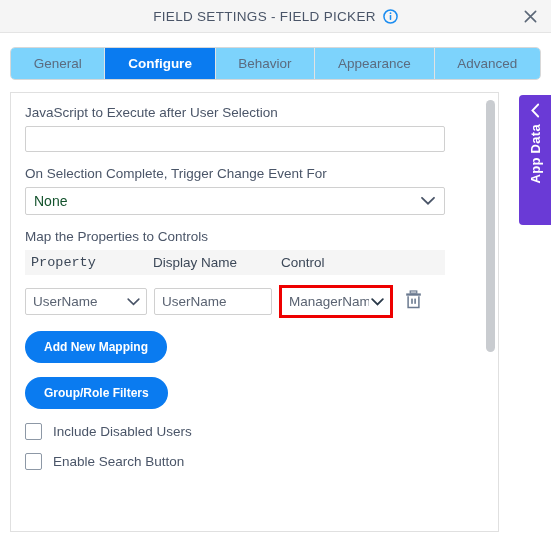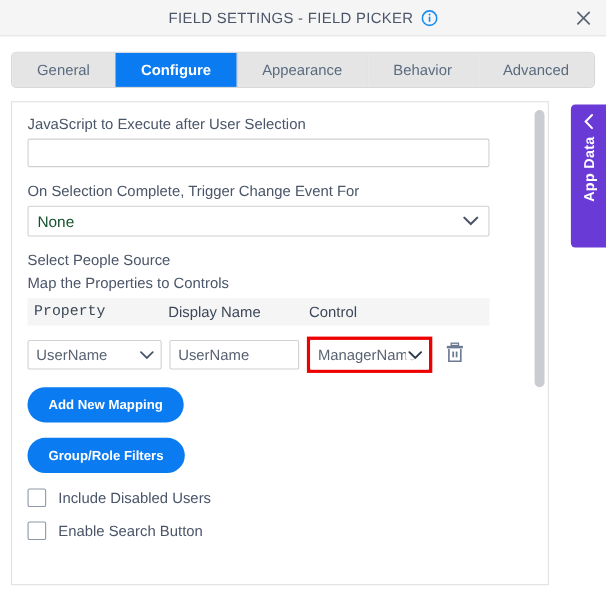--- a/index.html
+++ b/index.html
@@ -61,21 +61,21 @@
     overflow: hidden;
     height: 31px;
   }
   .tab {
     flex: 1 1 auto;
     display: flex;
     align-items: center;
     justify-content: center;
     font-size: 13.5px;
     color: #5b6b7f;
-    background: #e5e5e5;
+    background: #7dd3fc;
     border-right: 1px solid #e2e2e2;
     cursor: pointer;
     white-space: nowrap;
   }
   .tab:last-child { border-right: none; }
   .tab.active {
     background: #0a7bf0;
     color: #ffffff;
     font-weight: bold;
     align-items: center;
@@ -331,24 +331,24 @@
 
 <div class="tabs-wrap">
   <div class="tabs">
     <div class="tab">
         <span>General</span>
       </div>
     <div class="tab active">
         <span>Configure</span>
       </div>
     <div class="tab">
+        <span>Behavior</span>
+      </div>
+    <div class="tab">
         <span>Appearance</span>
-      </div>
-    <div class="tab">
-        <span>Behavior</span>
       </div>
     <div class="tab">
         <span>Advanced</span>
       </div>
   </div>
 </div>
 
 <div class="panel">
   <div class="panel-inner">
 
@@ -358,21 +358,20 @@
     <div class="field-label">On Selection Complete, Trigger Change Event For</div>
     <div class="select-box">
       <span>None</span>
       <span class="caret">
         <svg width="14" height="9" viewBox="0 0 14 9">
             <path d="M1 1.3 L7 7.2 L13 1.3" fill="none" stroke="#4a5568" stroke-width="1.8" stroke-linecap="round"></path>
           </svg>
       </span>
     </div>
 
-    <div class="field-label">Select People Source</div>
 
     <div class="field-label">Map the Properties to Controls</div>
 
     <div class="table-head">
       <div class="th-prop">Property</div>
       <div class="th-disp">Display Name</div>
       <div class="th-ctrl">Control</div>
     </div>
 
     <div class="map-row">

